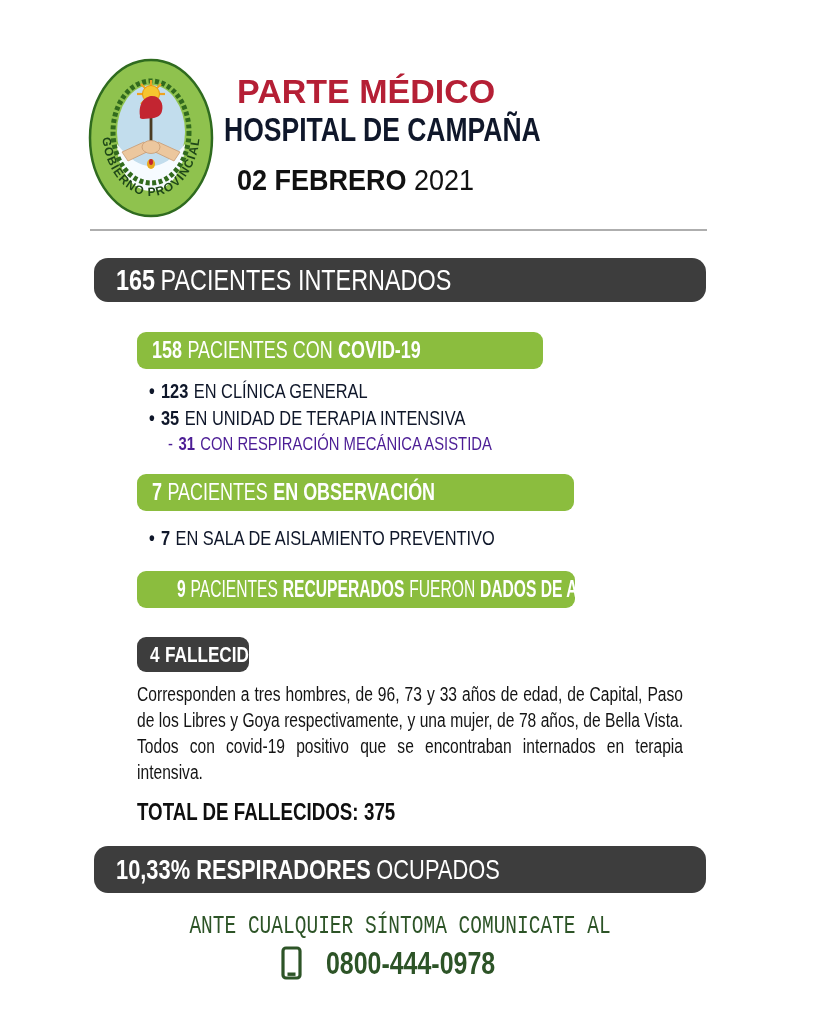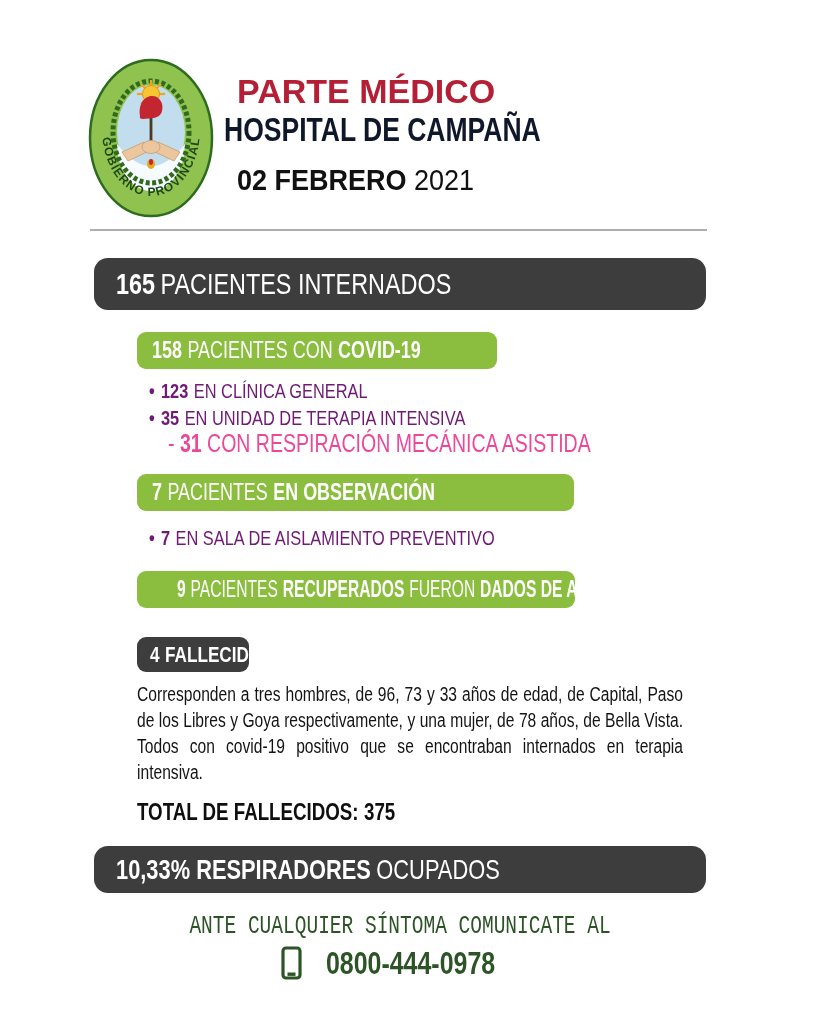--- a/index.html
+++ b/index.html
@@ -21,30 +21,30 @@
   .title{left:224px;top:104px;font-size:34px;font-weight:bold;color:#0f172a;line-height:50px;}
   .date-line{left:237px;top:163px;font-size:30px;color:#111;line-height:34px;}
 
   .divider{left:90px;top:229px;width:617px;height:2px;background:#aeaeae;}
 
   .banner{display:flex;align-items:center;color:#fff;box-sizing:border-box;}
   .banner-dark{background:#3d3d3d;border-radius:14px;padding-left:22px;}
   .banner-dark-sm{background:#3d3d3d;border-radius:9px;padding-left:13px;}
   .banner-green{background:#8bbd3e;border-radius:9px;padding-left:15px;}
 
-  .bn-main{left:94px;top:258px;width:612px;height:52px;font-size:30px;}
-  .bn-covid{left:137px;top:332px;width:360px;height:37px;font-size:23px;}
+  .bn-main{left:94px;top:258px;width:612px;height:44px;font-size:30px;}
+  .bn-covid{left:137px;top:332px;width:406px;height:37px;font-size:23px;}
   .bn-obs{left:137px;top:474px;width:437px;height:37px;font-size:23px;}
   .bn-rec{left:137px;top:571px;width:438px;height:37px;font-size:23px;padding-left:40px;}
   .bn-fall{left:137px;top:637px;width:112px;height:35px;font-size:22px;font-weight:bold;}
   .bn-resp{left:94px;top:846px;width:612px;height:47px;font-size:28px;}
 
-  .bullet{font-size:21px;line-height:21px;color:#701a75;}
+  .bullet{font-size:21px;line-height:21px;color:#0f172a;}
   .bullet .mark{font-weight:bold;margin-right:8px;}
-  .subbullet{font-size:25px;line-height:19px;color:#ec4899;}
+  .subbullet{font-size:19px;line-height:19px;color:#4c1d95;}
 
   .para{
     left:137px;top:681px;width:700px;font-size:20px;line-height:26px;
     text-align:justify;color:#141414;transform:scaleX(0.78);transform-origin:0 0;
   }
   .total{left:137px;top:799px;font-size:24px;font-weight:bold;color:#0f0f0f;line-height:26px;}
 
   .footer-msg{left:94px;top:913px;width:612px;text-align:center;font-size:25px;color:#2d5427;line-height:27px;font-family:Liberation Mono, monospace;}
   .phone-row{left:94px;top:944px;width:612px;display:flex;align-items:center;justify-content:center;}
   .phone-num{font-size:32px;font-weight:bold;color:#2d5427;line-height:38px;}

